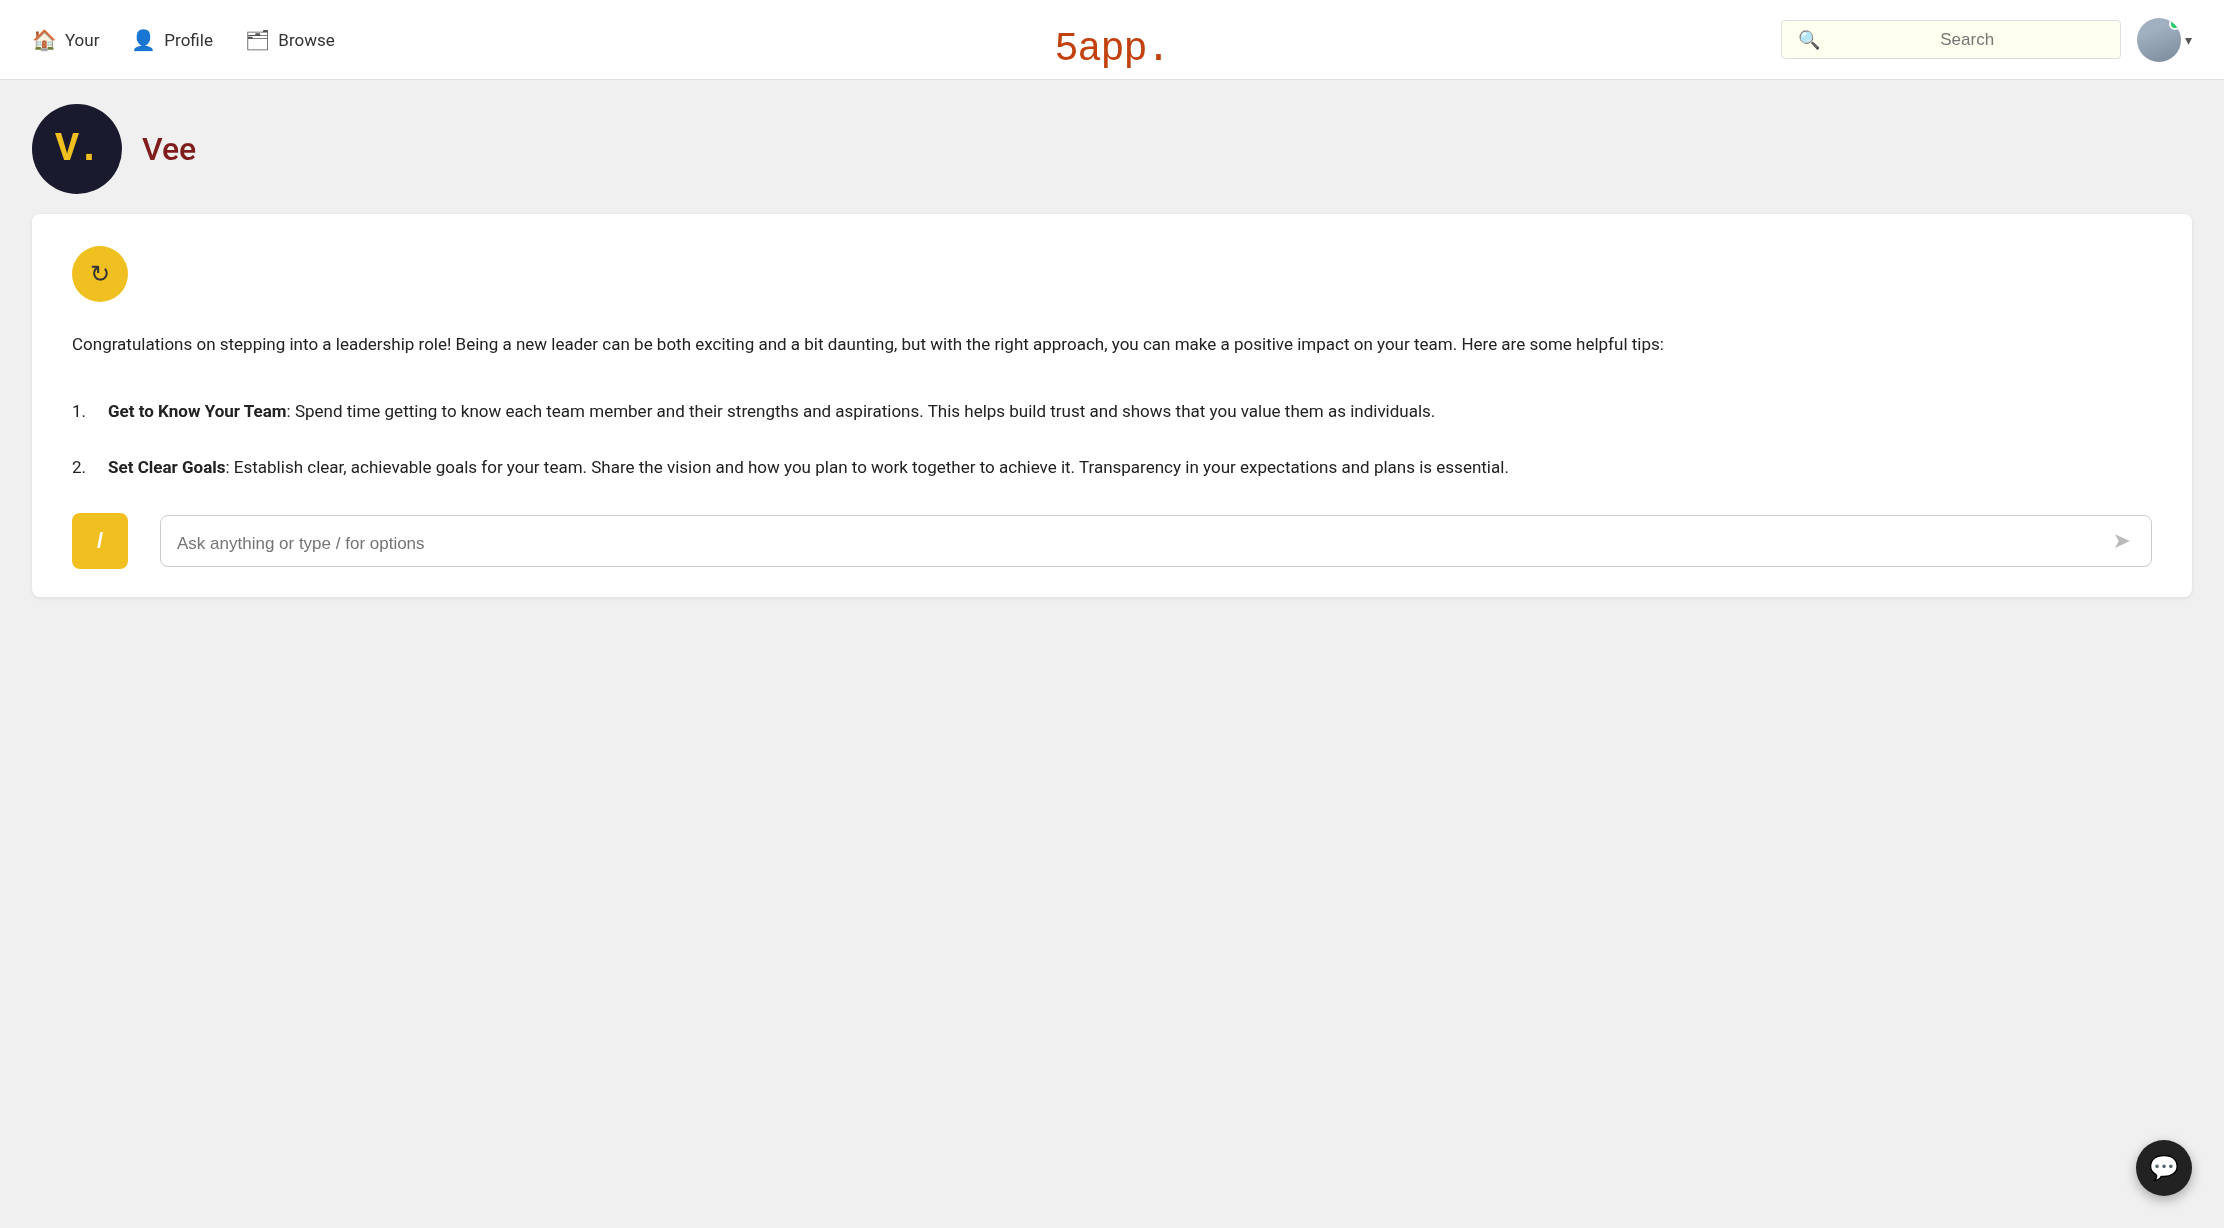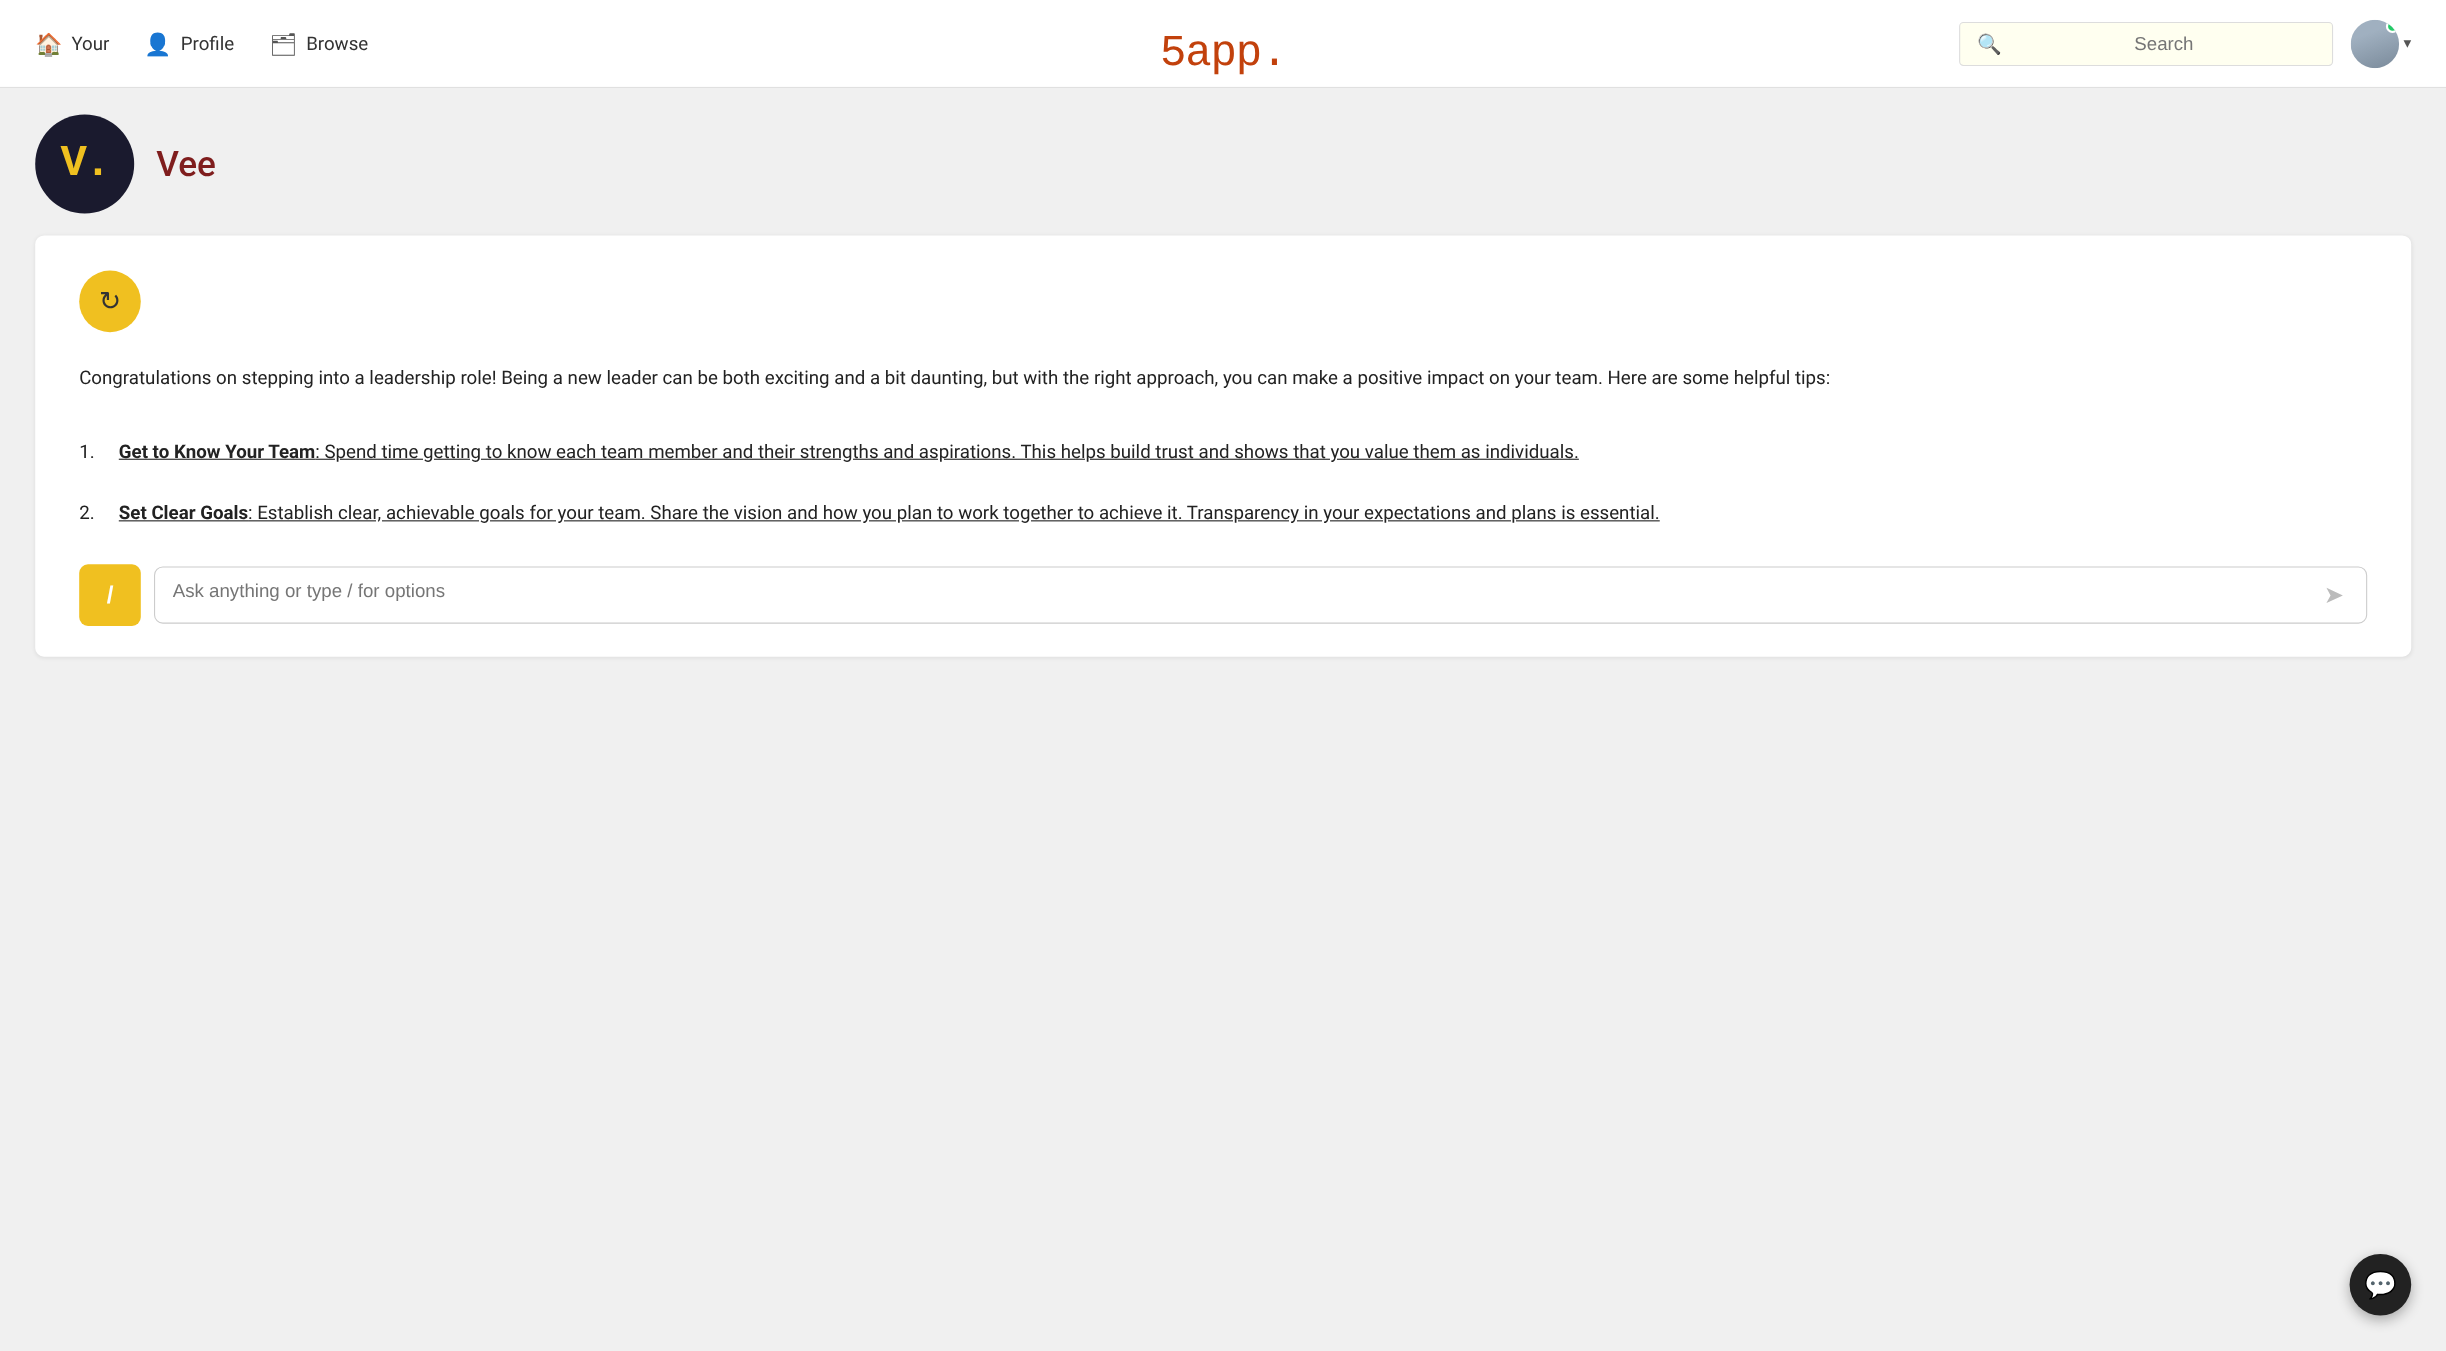--- a/index.html
+++ b/index.html
@@ -231,21 +231,20 @@
 
     .tip-number {
       font-size: 17px;
       color: #222;
       min-width: 24px;
     }
 
     .tip-content {
       font-size: 17px;
       line-height: 1.65;
-      text-decoration: underline;
     }
 
     .tip-title {
       font-weight: 700;
     }
 
     
     .chat-input-area {
       display: flex;
       align-items: center;
@@ -267,23 +266,24 @@
       font-size: 22px;
       font-weight: bold;
       color: #fff;
     }
 
     .chat-input-wrap {
       flex: 1;
       border: 1.5px solid #ccc;
       border-radius: 8px;
       display: flex;
-      align-items: flex-start;
+      align-items: flex-end;
       padding: 12px 16px;
       background: #fff;
+      margin-left: 20px;
     }
 
     .chat-input-wrap input {
       flex: 1;
       border: none;
       outline: none;
       font-size: 17px;
       color: #aaa;
     }
 

